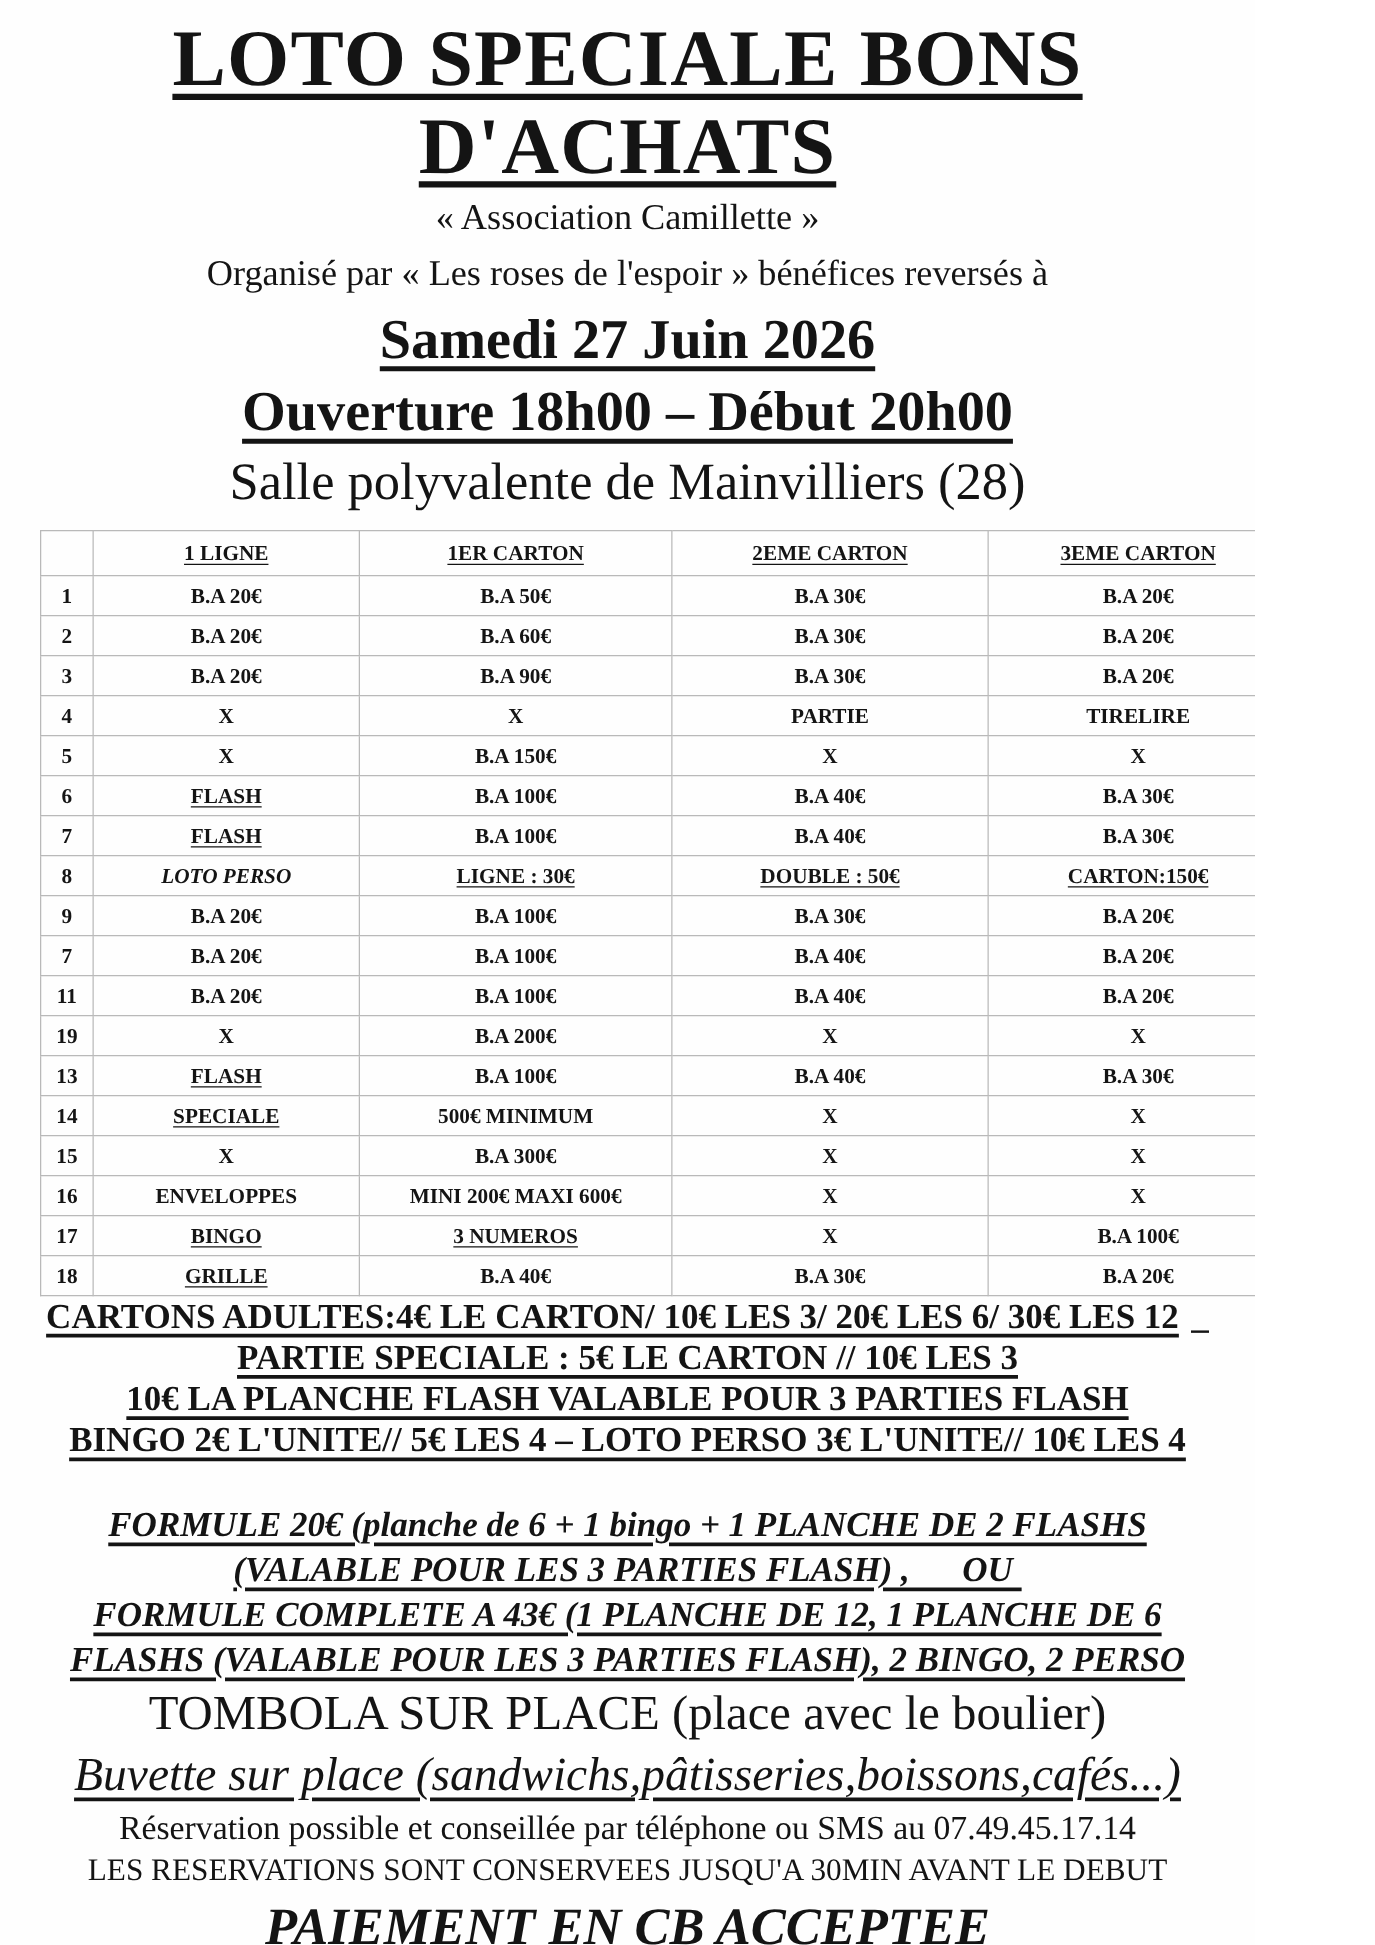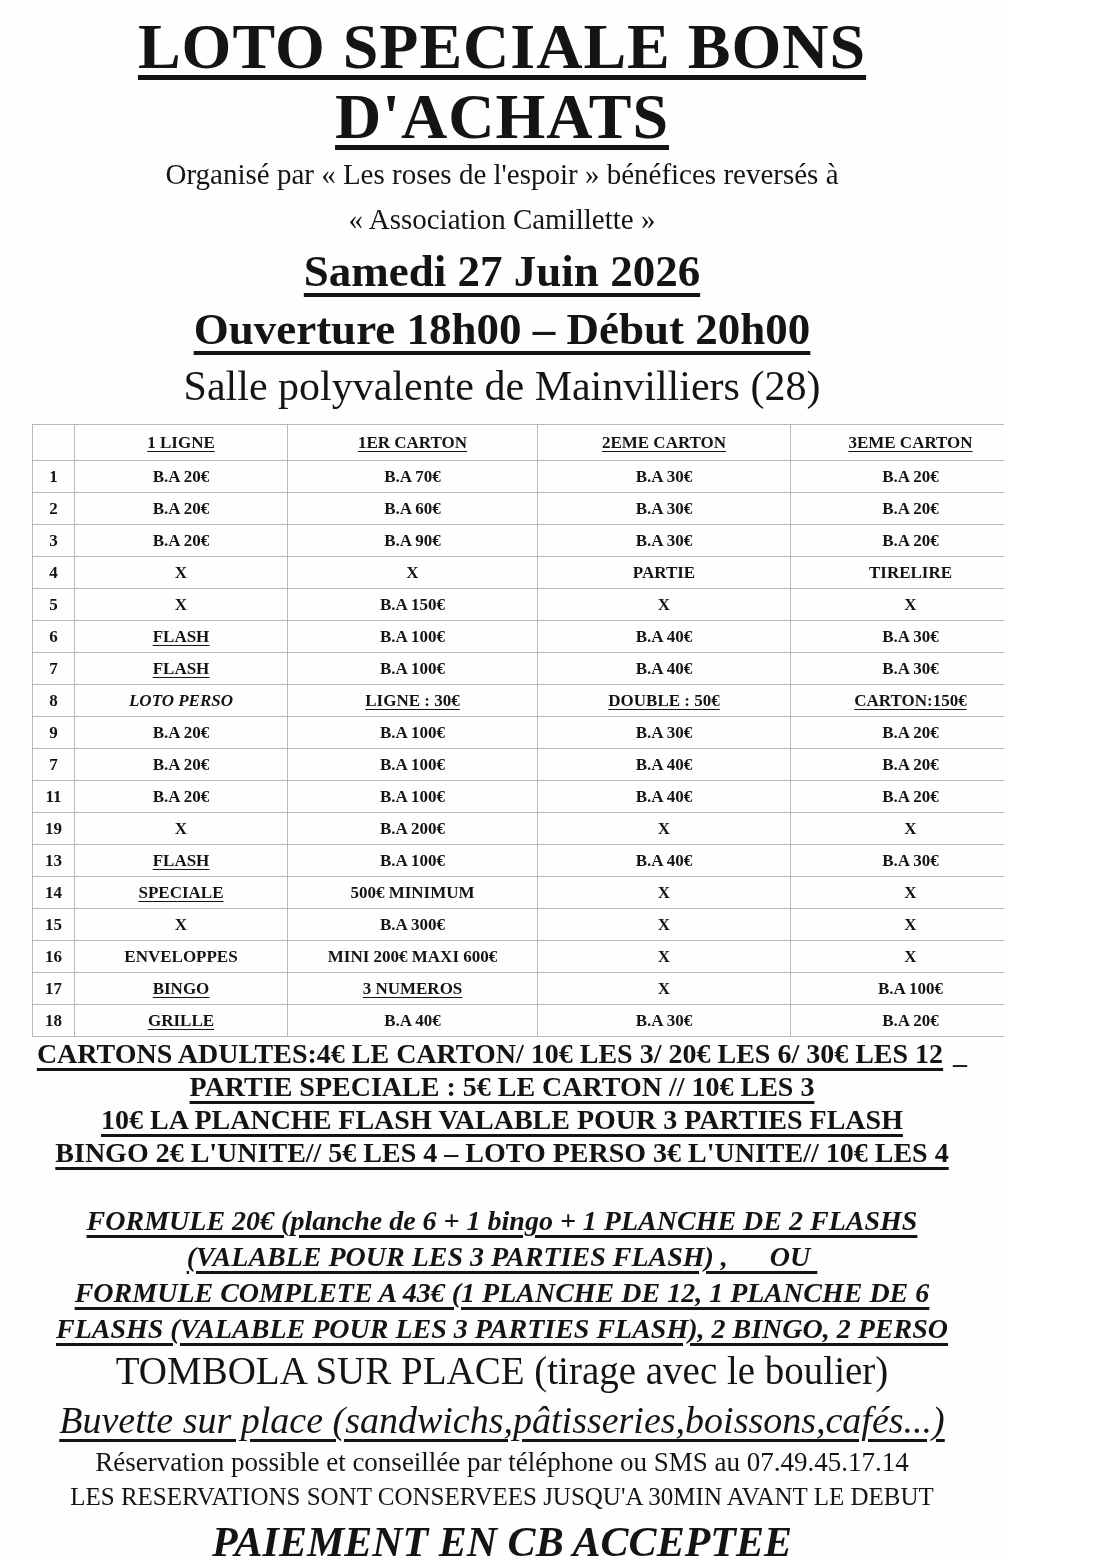--- a/index.html
+++ b/index.html
@@ -128,22 +128,22 @@
 </style>
 </head>
 <body>
 
 <div class="page">
 
   <div class="title center">
     <span class="t-u">LOTO SPECIALE BONS D'ACHATS</span>
   </div>
 
+  <div class="orgline center">« Association Camillette »</div>
   <div class="orgline center">Organisé par « Les roses de l'espoir » bénéfices reversés à</div>
-  <div class="orgline center">« Association Camillette »</div>
 
   <div class="bigline center">
     <span class="h-u">Samedi 27 Juin 2026</span>
   </div>
   <div class="bigline center">
     <span class="h-u">Ouverture 18h00 – Début 20h00</span>
   </div>
   <div class="venue center">Salle polyvalente de Mainvilliers (28)</div>
 
   <table class="prize">
@@ -160,21 +160,21 @@
         <td><span class="u">1 LIGNE</span></td>
         <td><span class="u">1ER CARTON</span></td>
         <td><span class="u">2EME CARTON</span></td>
         <td><span class="u">3EME CARTON</span></td>
       </tr>
     </thead>
     <tbody id="prize-table-body">
         <tr>
           <td>1</td>
           <td><span>B.A 20€</span></td>
-          <td><span>B.A 70€</span></td>
+          <td><span>B.A 50€</span></td>
           <td><span>B.A 30€</span></td>
           <td><span>B.A 20€</span></td>
         </tr>
         <tr>
           <td>2</td>
           <td><span>B.A 20€</span></td>
           <td><span>B.A 60€</span></td>
           <td><span>B.A 30€</span></td>
           <td><span>B.A 20€</span></td>
         </tr>
@@ -316,21 +316,21 @@
       <span class="u pre">(VALABLE POUR LES 3 PARTIES FLASH) ,      OU </span>
     </div>
     <div class="pline center">
       <span class="u">FORMULE COMPLETE A 43€ (1 PLANCHE DE 12, 1 PLANCHE DE 6</span>
     </div>
     <div class="pline center">
       <span class="u">FLASHS (VALABLE POUR LES 3 PARTIES FLASH), 2 BINGO, 2 PERSO</span>
     </div>
   </div>
 
-  <div class="tombola center">TOMBOLA SUR PLACE (tirage avec le boulier)</div>
+  <div class="tombola center">TOMBOLA SUR PLACE (place avec le boulier)</div>
 
   <div class="buvette center">
     <span class="u">Buvette sur place (sandwichs,pâtisseries,boissons,cafés...)</span>
   </div>
 
   <div class="resv center">Réservation possible et conseillée par téléphone ou SMS au 07.49.45.17.14</div>
   <div class="resv2 center">LES RESERVATIONS SONT CONSERVEES JUSQU'A 30MIN AVANT LE DEBUT</div>
 
   <div class="payment center">
     <span class="u">PAIEMENT EN CB ACCEPTEE</span>

